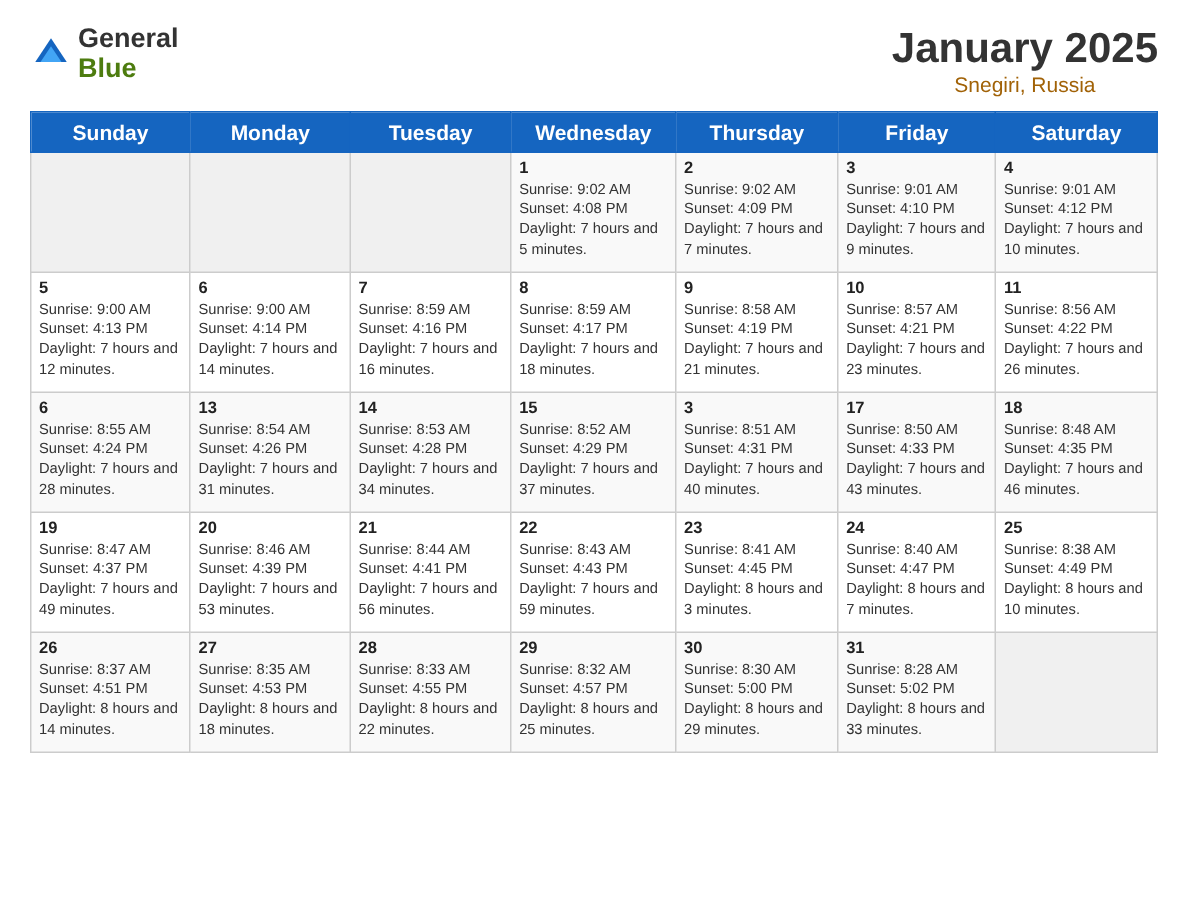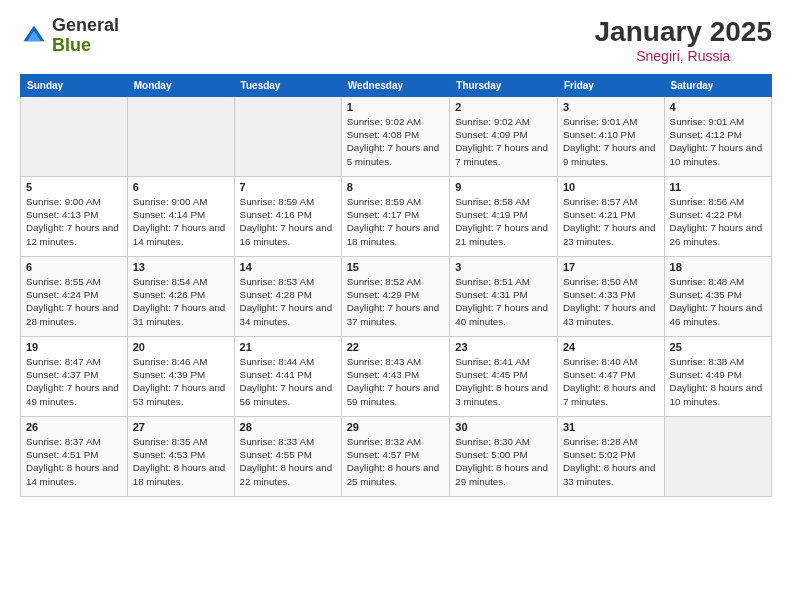--- a/index.html
+++ b/index.html
@@ -41,33 +41,33 @@
     .title-block {
       text-align: center;
     }
     .month-title {
       font-size: 28px;
       font-weight: bold;
       color: #333;
     }
     .subtitle {
       font-size: 14px;
-      color: #be185d;
+      color: #a16207;
     }
     .calendar {
       width: 100%;
       border-collapse: collapse;
       font-size: 10.5px;
     }
     .calendar thead tr th {
       background: #1565c0;
       color: #fff;
-      text-align: left;
+      text-align: center;
       padding: 5px 6px;
-      font-size: 10px;
+      font-size: 14px;
       font-weight: bold;
       border: 1px solid #1565c0;
     }
     .calendar tbody tr td {
       border: 1px solid #ccc;
       vertical-align: top;
       padding: 4px 5px;
       width: 113px;
       min-height: 80px;
       height: 80px;

